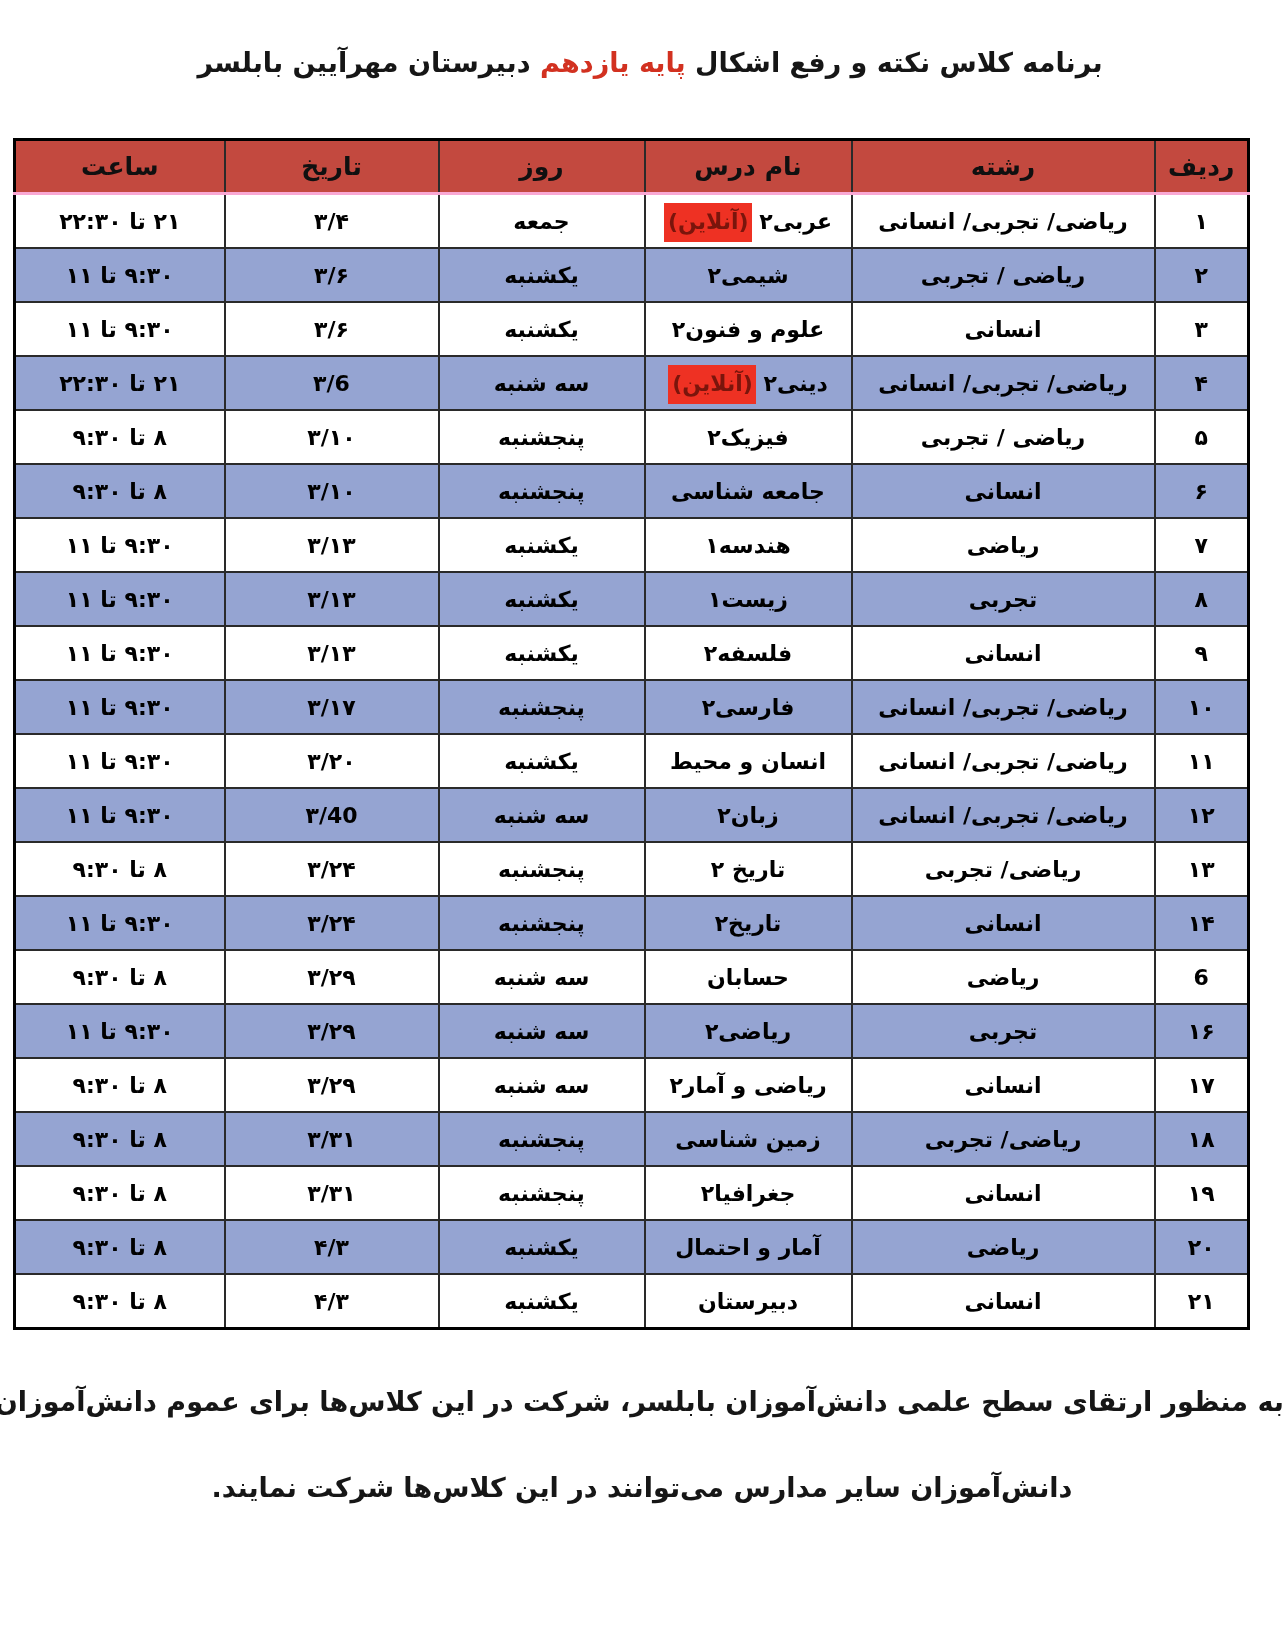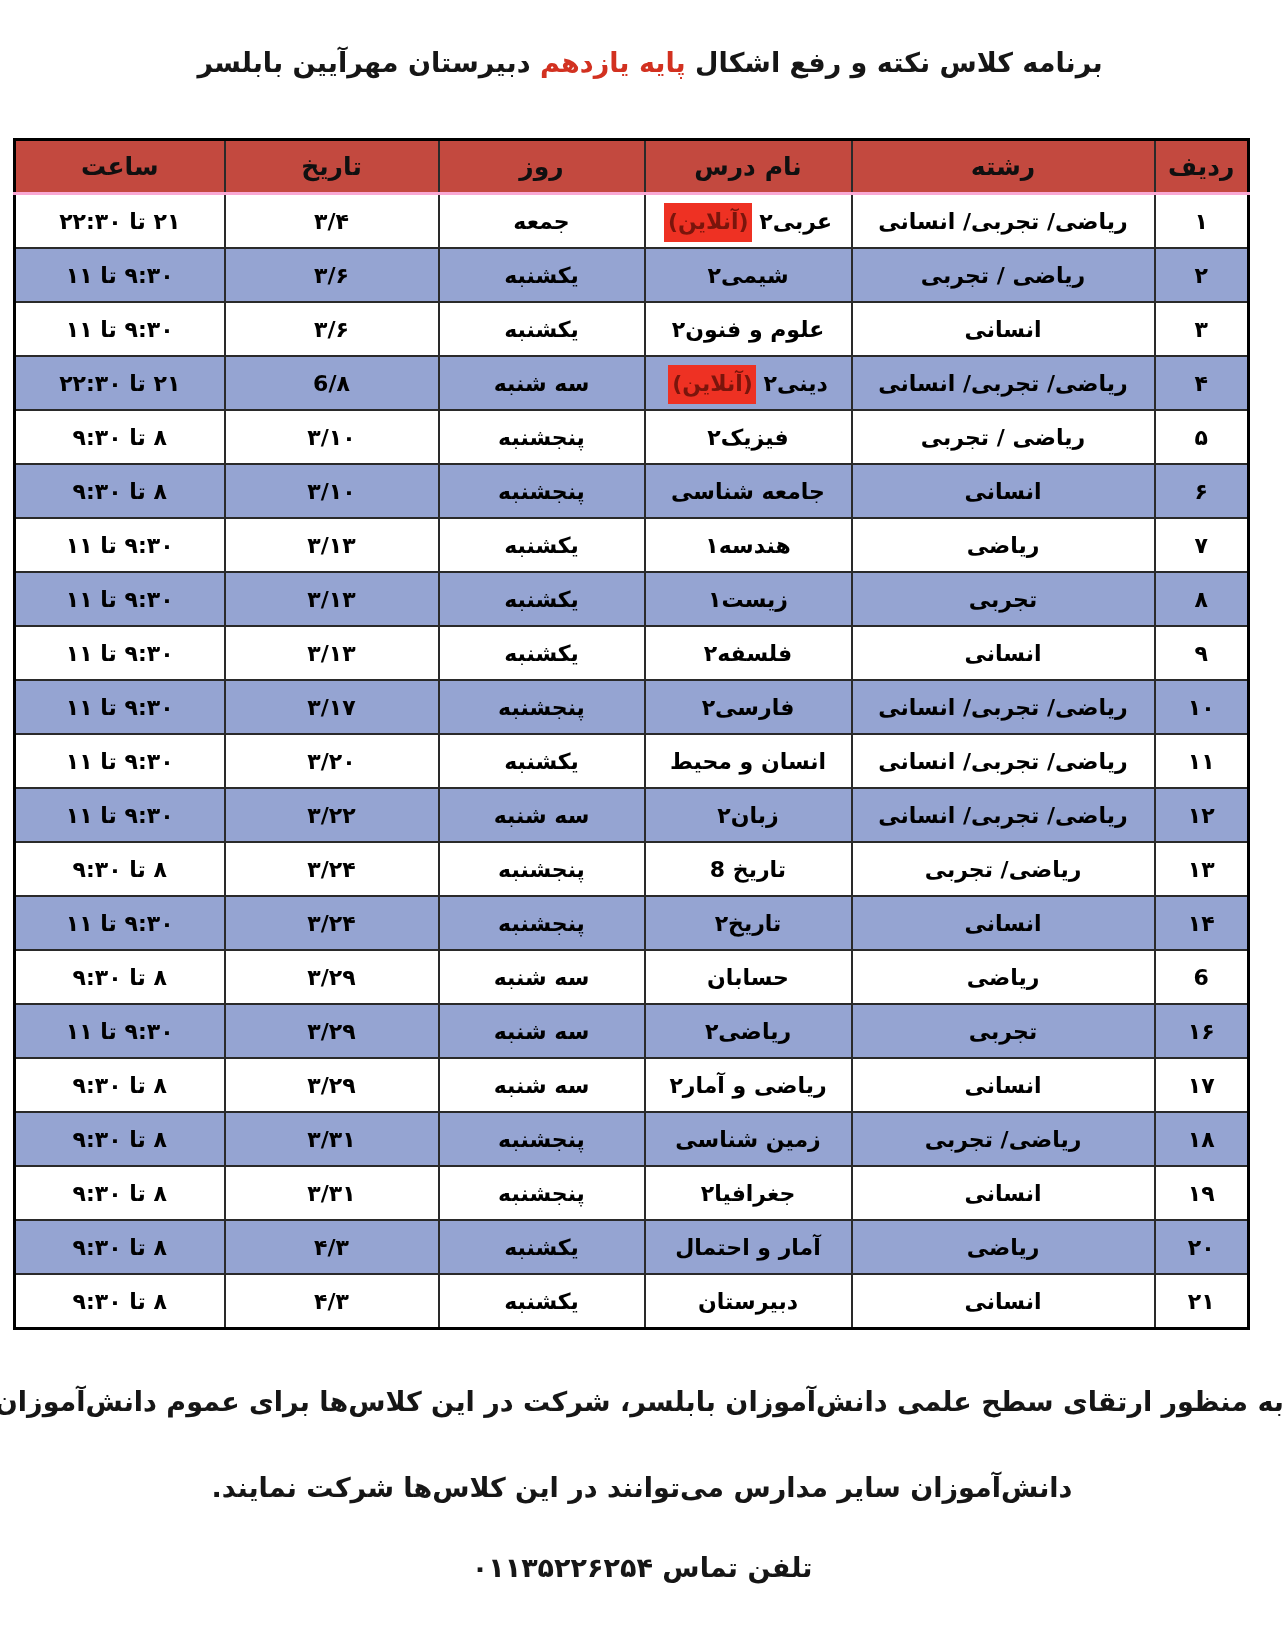--- a/index.html
+++ b/index.html
@@ -125,21 +125,21 @@
           <td><span>علوم و فنون۲</span></td>
           <td>یکشنبه</td>
           <td>۳/۶</td>
           <td>۹:۳۰ تا ۱۱</td>
         </tr>
         <tr class="shaded">
           <td>۴</td>
           <td>ریاضی/ تجربی/ انسانی</td>
           <td><span>دینی۲</span> <span class="online-badge">(آنلاین)</span></td>
           <td>سه شنبه</td>
-          <td>6/۸</td>
+          <td>۳/6</td>
           <td>۲۱ تا ۲۲:۳۰</td>
         </tr>
         <tr>
           <td>۵</td>
           <td>ریاضی / تجربی</td>
           <td><span>فیزیک۲</span></td>
           <td>پنجشنبه</td>
           <td>۳/۱۰</td>
           <td>۸ تا ۹:۳۰</td>
         </tr>
@@ -189,27 +189,27 @@
           <td><span>انسان و محیط</span></td>
           <td>یکشنبه</td>
           <td>۳/۲۰</td>
           <td>۹:۳۰ تا ۱۱</td>
         </tr>
         <tr class="shaded">
           <td>۱۲</td>
           <td>ریاضی/ تجربی/ انسانی</td>
           <td><span>زبان۲</span></td>
           <td>سه شنبه</td>
-          <td>۳/۲۲</td>
+          <td>۳/40</td>
           <td>۹:۳۰ تا ۱۱</td>
         </tr>
         <tr>
           <td>۱۳</td>
           <td>ریاضی/ تجربی</td>
-          <td><span>تاریخ 8</span></td>
+          <td><span>تاریخ ۲</span></td>
           <td>پنجشنبه</td>
           <td>۳/۲۴</td>
           <td>۸ تا ۹:۳۰</td>
         </tr>
         <tr class="shaded">
           <td>۱۴</td>
           <td>انسانی</td>
           <td><span>تاریخ۲</span></td>
           <td>پنجشنبه</td>
           <td>۳/۲۴</td>
@@ -269,15 +269,14 @@
           <td><span>دبیرستان</span></td>
           <td>یکشنبه</td>
           <td>۴/۳</td>
           <td>۸ تا ۹:۳۰</td>
         </tr>
       </tbody>
   </table>
 
   <div class="note note-1">به منظور ارتقای سطح علمی دانش‌آموزان بابلسر، شرکت در این کلاس‌ها برای عموم دانش‌آموزان آزاد و رایگان است</div>
   <div class="note note-2">دانش‌آموزان سایر مدارس می‌توانند در این کلاس‌ها شرکت نمایند.</div>
-  <div class="note note-3">تلفن تماس ۰۱۱۳۵۲۲۶۲۵۴</div>
 
 </div>
 
 </body></html>

